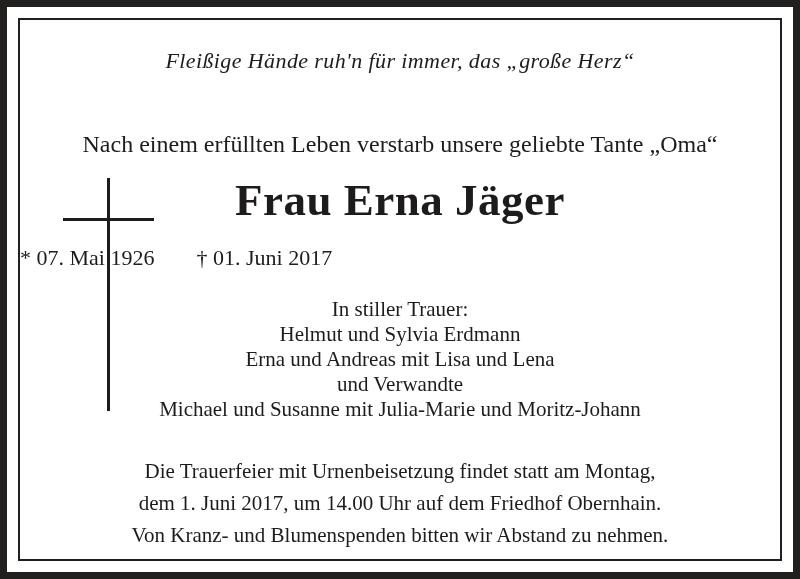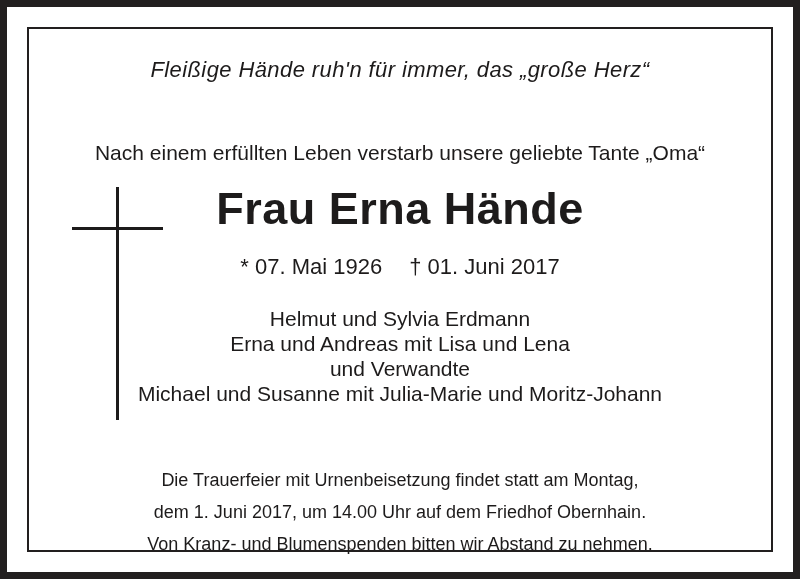--- a/index.html
+++ b/index.html
@@ -4,22 +4,22 @@
 <style>
   html, body { margin: 0; padding: 0; background: #ffffff; }
 
   .page {
     position: relative;
     width: 800px;
     height: 579px;
     box-sizing: border-box;
     background: var(--paper, #ffffff);
     border: 7px solid var(--frame, #221f1f);
-    padding: 20px;
-    font-family: Liberation Sans, sans-serif;
+    padding: 11px;
+    font-family: Liberation Serif, serif;
     color: var(--ink, #1d1b1b);
     overflow: hidden;
   }
 
   .inner-frame {
     position: relative;
     width: 100%;
     height: 100%;
     box-sizing: border-box;
     border: 2px solid var(--frame, #221f1f);
@@ -35,51 +35,51 @@
   .epitaph {
     top: 27px;
     font-style: italic;
     font-size: 22px;
     line-height: 28px;
     letter-spacing: 0.4px;
   }
 
   .intro {
     top: 111px;
-    font-size: 21px;
+    font-size: 24px;
     line-height: 26px;
   }
 
   .name {
     top: 155px;
     margin: 0;
     font-size: 45px;
     font-weight: bold;
     line-height: 50px;
     letter-spacing: 0.5px;
   }
 
   .dates {
     top: 224px;
     font-size: 22px;
     line-height: 28px;
     display: flex;
-    justify-content: center;
-    gap: 27px;
+    justify-content: flex-start;
+    gap: 42px;
   }
 
   .mourners {
     top: 277px;
     font-size: 21px;
     line-height: 25px;
   }
 
   .ceremony {
     top: 435px;
-    font-size: 18px;
+    font-size: 21px;
     line-height: 32px;
   }
 
   
   .cross { position: absolute; left: 0; top: 0; width: 0; height: 0; }
   .cross .bar-v {
     position: absolute;
     left: 87px; top: 158px;
     width: 3px; height: 233px;
     background: var(--ink, #1d1b1b);
@@ -101,28 +101,29 @@
       <div>Fleißige Hände ruh'n für immer, das „große Herz“</div>
     </div>
 
     <div class="block intro">Nach einem erfüllten Leben verstarb unsere geliebte Tante „Oma“</div>
 
     <div class="cross" aria-hidden="true">
       <span class="bar-v"></span>
       <span class="bar-h"></span>
     </div>
 
-    <h1 class="block name">Frau Erna Hände</h1>
+    <h1 class="block name">Frau Erna Jäger</h1>
 
     <div class="block dates">
       <span>* 07. Mai 1926</span>
       <span>† 01. Juni 2017</span>
     </div>
 
     <div class="block mourners">
+      <div>In stiller Trauer:</div>
       <div>Helmut und Sylvia Erdmann</div>
       <div>Erna und Andreas mit Lisa und Lena</div>
       <div>und Verwandte</div>
       <div>Michael und Susanne mit Julia-Marie und Moritz-Johann</div>
     </div>
 
     <div class="block ceremony">
       <div>Die Trauerfeier mit Urnenbeisetzung findet statt am Montag,</div>
       <div>dem 1. Juni 2017, um 14.00 Uhr auf dem Friedhof Obernhain.</div>
       <div>Von Kranz- und Blumenspenden bitten wir Abstand zu nehmen.</div>

